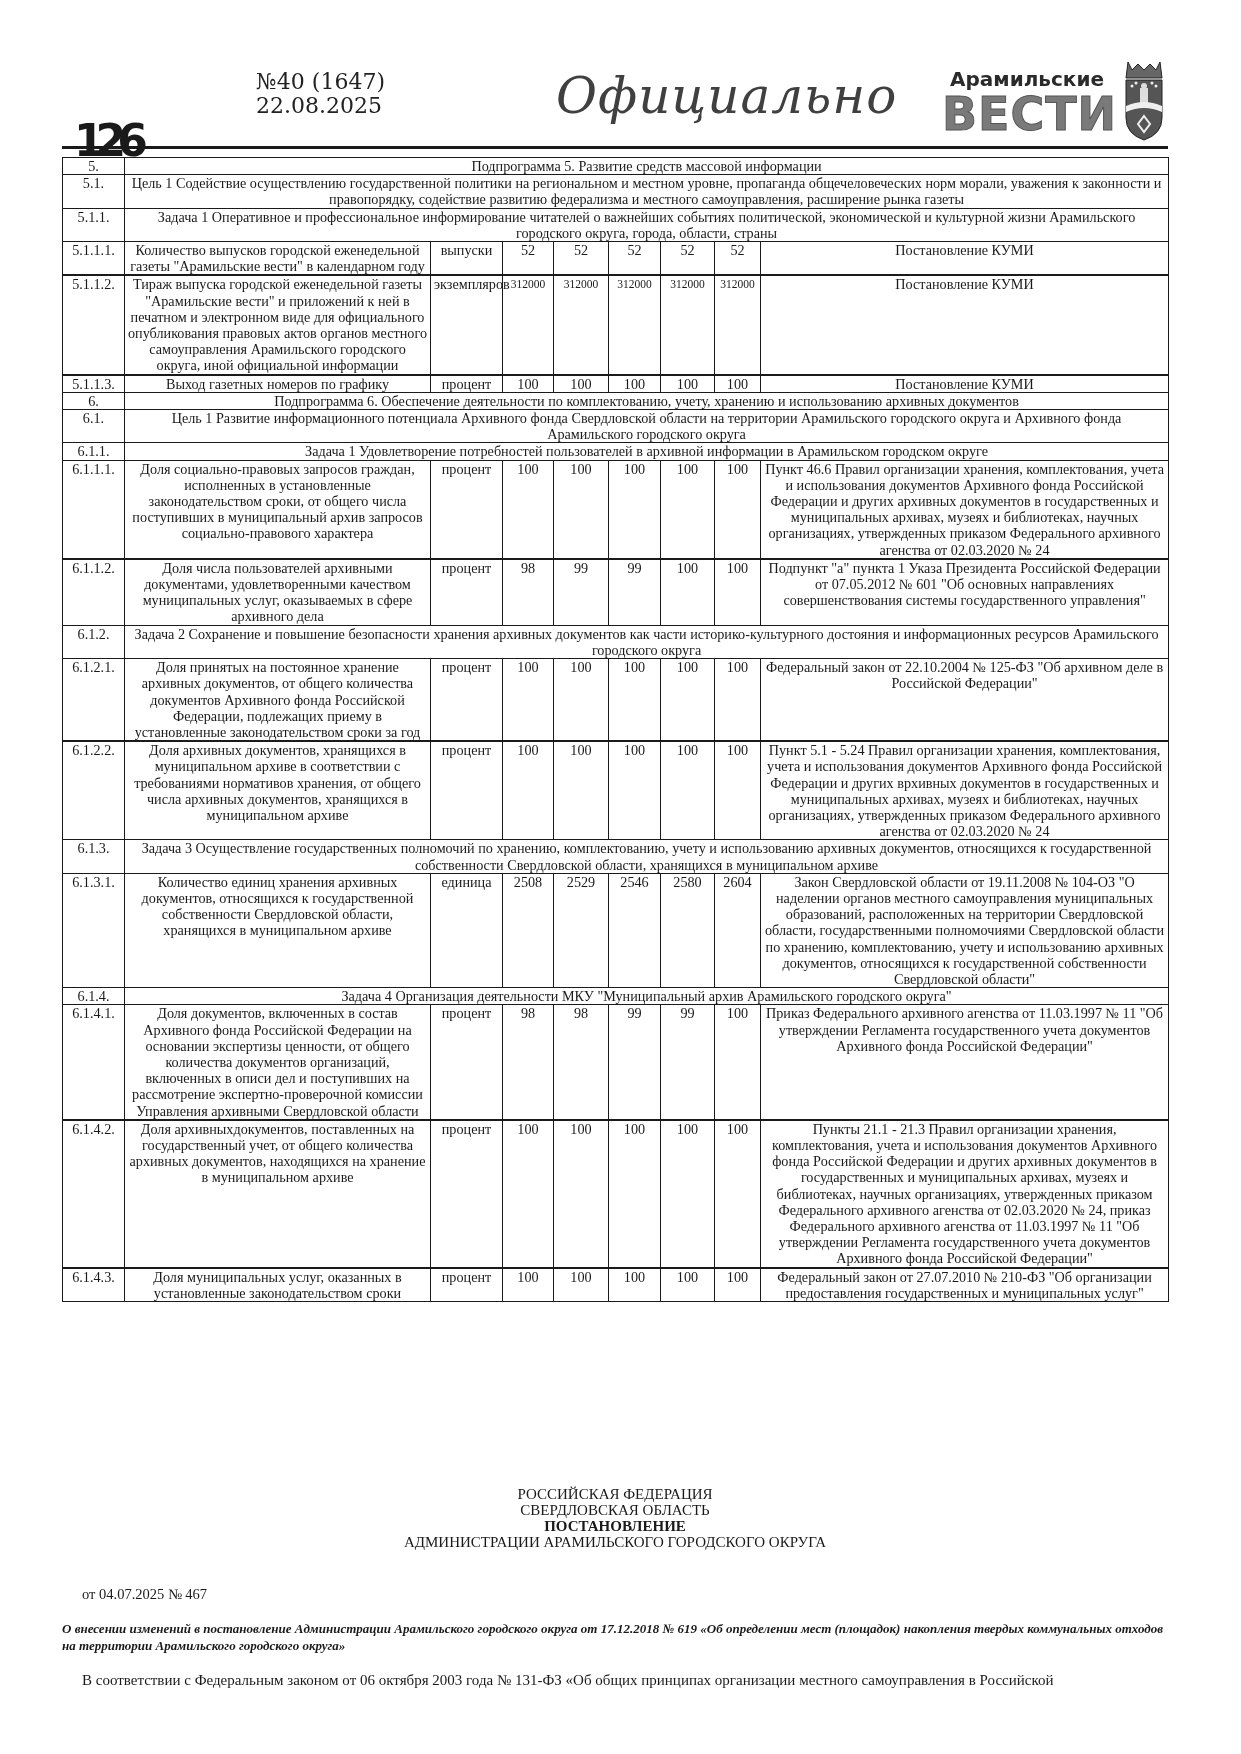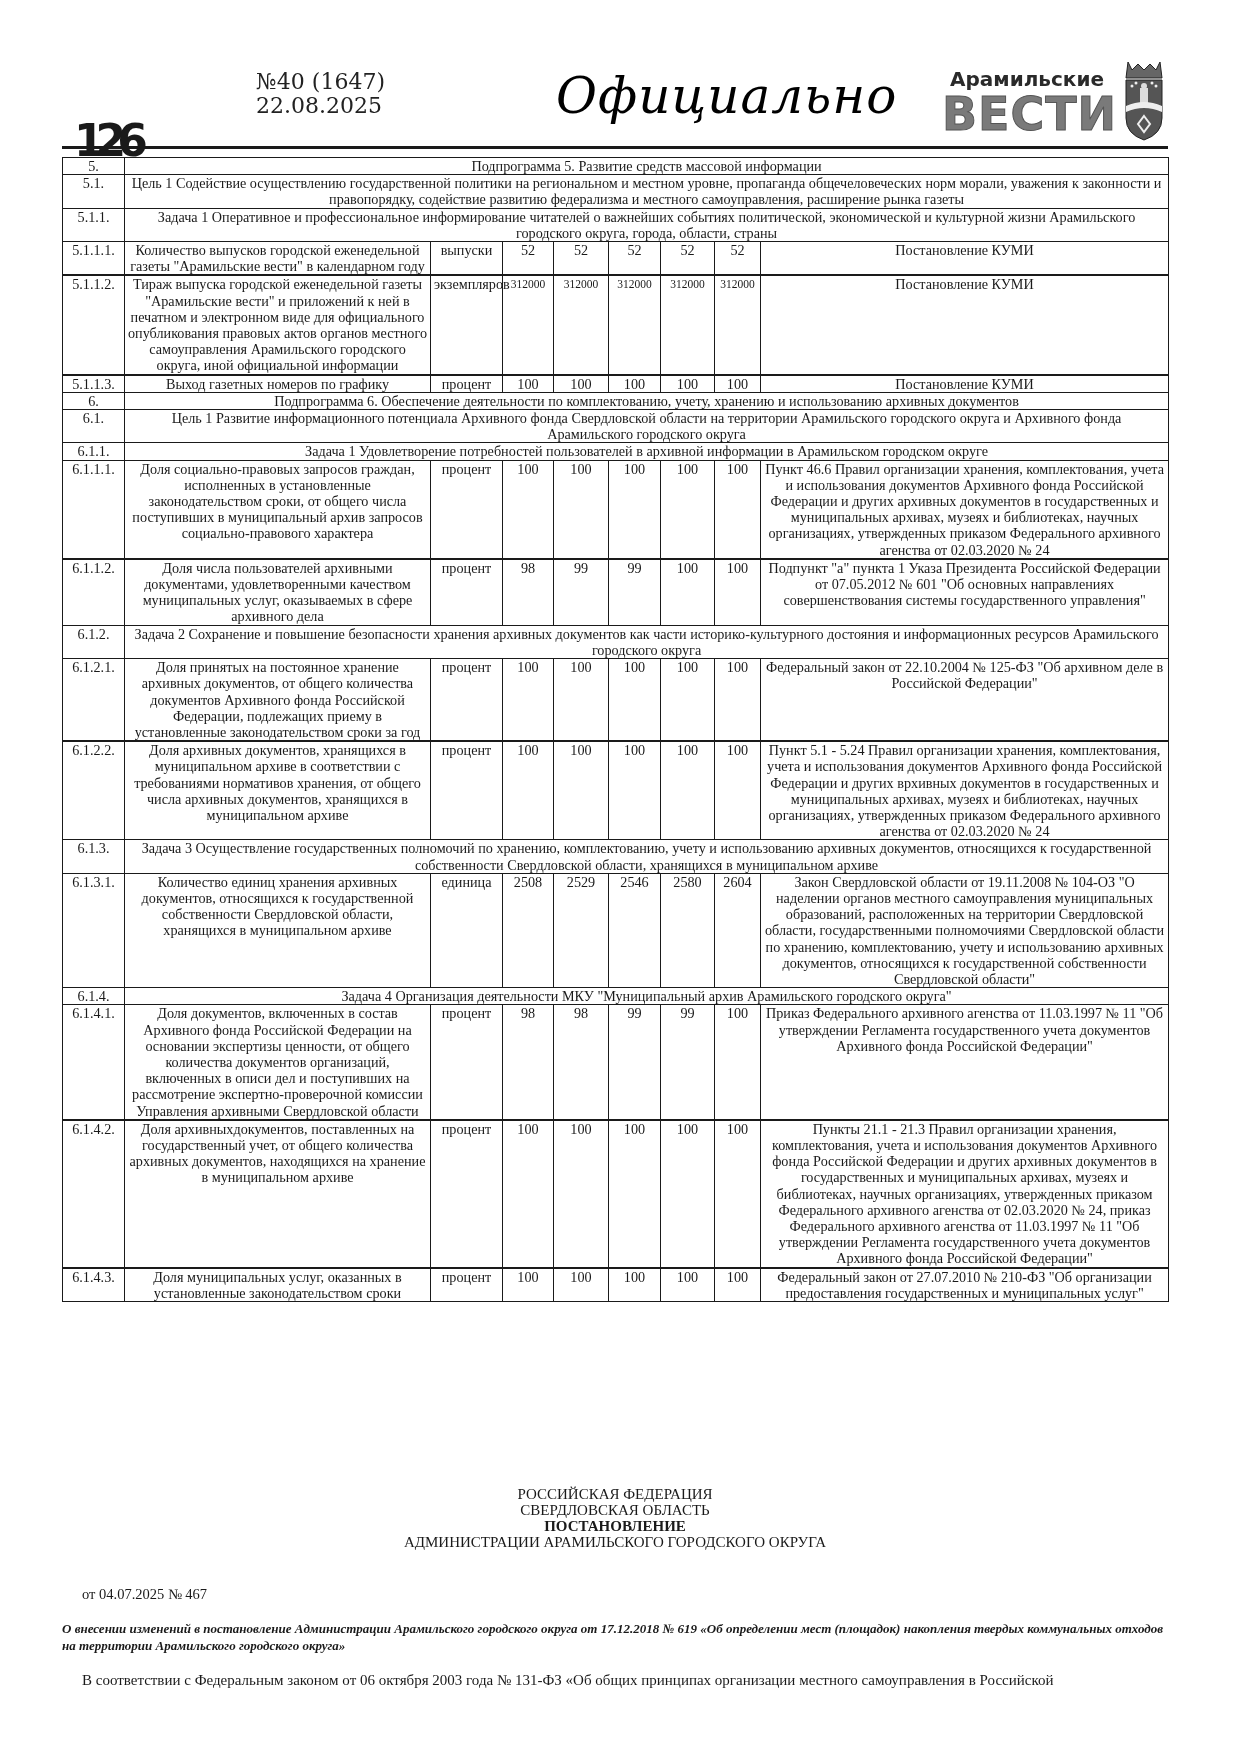--- a/index.html
+++ b/index.html
@@ -1,20 +1,20 @@
 <!DOCTYPE html>
 <html><head>
 <meta charset="utf-8">
 <style>
   html, body { margin:0; padding:0; background:#ffffff; }
   body { width:1241px; height:1754px; position:relative; overflow:hidden; font-family:"Liberation Serif", serif; color:#1a1a1a; }
   .masthead { position:absolute; left:62px; top:48px; width:1106px; height:98px; }
   .pagenum { position:absolute; left:12px; top:14px; font-family:"DejaVu Sans", sans-serif; font-weight:bold; font-size:44px; letter-spacing:-9px; line-height:70px; color:#1a1a1a;margin-top:44px; }
   .issue { position:absolute; left:146px; top:22px; font-family:"DejaVu Serif", serif; font-size:22px; line-height:24px; color:#222;margin-left:48px; }
-  .section-title { position:absolute; left:494px; top:18px; font-family:"DejaVu Serif", serif; font-style:italic; font-size:50px; line-height:60px; color:#000000; letter-spacing:1px; }
+  .section-title { position:absolute; left:494px; top:18px; font-family:"DejaVu Serif", serif; font-style:italic; font-size:50px; line-height:60px; color:#404040; letter-spacing:1px; }
   .brand { position:absolute; left:880px; top:12px; width:170px; }
   .brand-top { font-family:"DejaVu Sans", sans-serif; font-weight:bold; font-size:20px; color:#2a2a2a; text-align:center; line-height:22px;margin-top:8px; }
   .brand-main { font-family:"DejaVu Sans", sans-serif; font-weight:bold; font-size:46px; color:#7a7a7a; line-height:48px; text-align:left; letter-spacing:1px; -webkit-text-stroke:1px #555; }
   .coat { position:absolute; left:1060px; top:12px; width:44px; height:82px; }
   .rule { position:absolute; left:62px; top:146px; width:1106px; height:3px; background:#1a1a1a; }
 
   table.plan { position:absolute; left:62px; top:157px; width:1106px; border-collapse:collapse; table-layout:fixed; font-size:14.2px; line-height:16.2px; }
   table.plan td { border:1.4px solid #1a1a1a; padding:0 3px; vertical-align:top; text-align:center; }
   table.plan td.num { text-align:center; padding:0 2px; }
   table.plan td.desc { text-align:center; }

